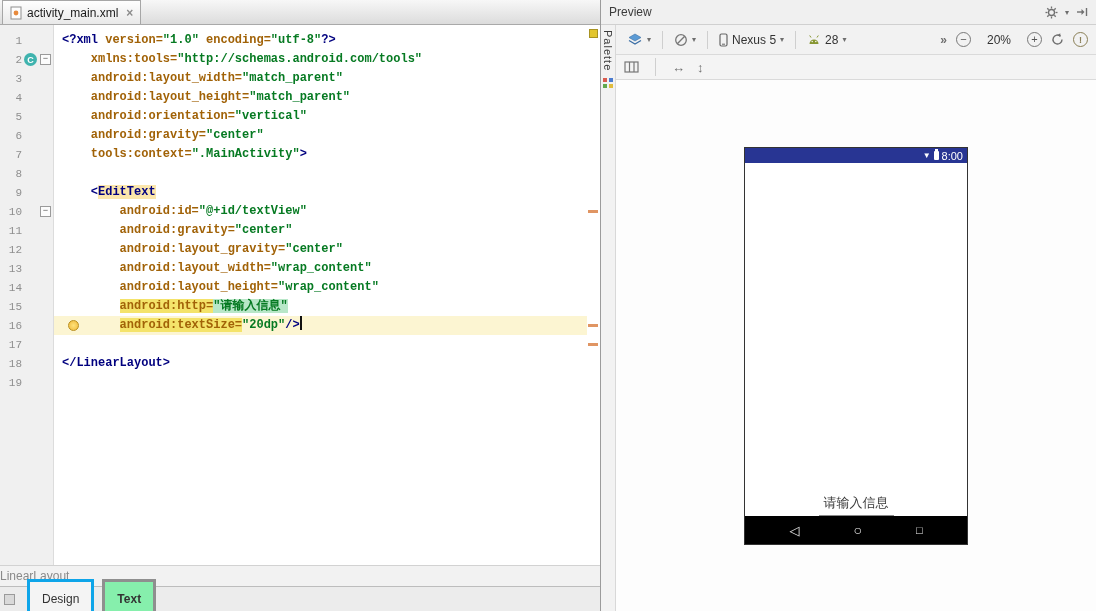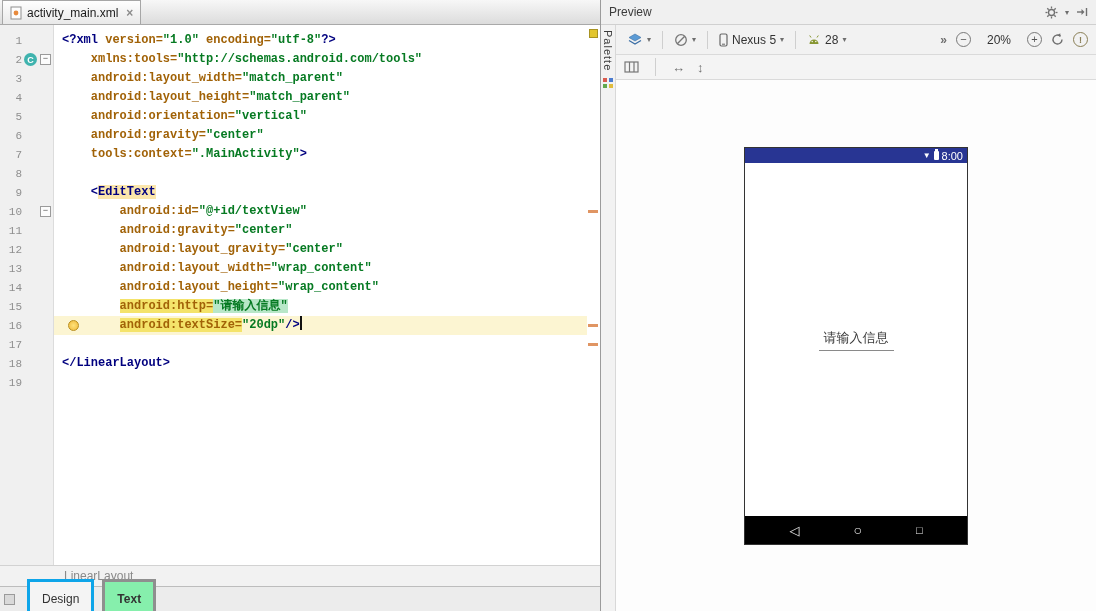--- a/index.html
+++ b/index.html
@@ -42,21 +42,21 @@
   .hl-t  { background:#fbe6ab; }
   .caret { display:inline-block; width:2px; height:14px; background:#111; vertical-align:-2px; }
   .bulb { position:absolute; left:14px; top:4px; width:11px; height:11px; border-radius:50%;
           background:radial-gradient(#ffe27a,#f0b93b); border:1px solid #b98f1f; }
 
   .stripe { width:13px; flex:none; position:relative; background:#fff; }
   .inspect-square { position:absolute; top:4px; left:2px; width:9px; height:9px; background:#e3c62f; border:1px solid #a89322; }
   .smark { position:absolute; left:1px; width:10px; height:3px; background:#e09563; }
 
   .crumbs { height:21px; flex:none; background:#f2f2f2; border-top:1px solid #d2d2d2; display:flex; align-items:center; }
-  .crumb { color:#8a8a8a; padding-left:64px; }
+  .crumb { color:#8a8a8a; }
 
   .btabs { height:25px; flex:none; background:#ececec; border-top:1px solid #bdbdbd; display:flex; align-items:center; gap:8px; padding-left:4px; }
   .corner-ico { width:11px; height:11px; border:1px solid #9a9a9a; background:#d9d9d9; margin-right:4px; }
   .btab { padding:10px 12px; border:3px solid #0ea5e9; background:#f4f4f4; color:#333; cursor:default; }
   .btab.active { background:#86efac; font-weight:bold; border-color:#8f8f8f; }
 
   
   .right-pane { flex:1; min-width:0; display:flex; flex-direction:column; background:#f2f2f2; }
   .phead { height:25px; flex:none; background:#f0f0f0; border-bottom:1px solid #d0d0d0; display:flex; align-items:center; padding:0 8px; }
   .ptitle { color:#3c3c3c; }
@@ -86,21 +86,21 @@
   .aico { font-size:13px; color:#707070; }
 
   .canvas { flex:1; min-height:0; background:#fdfdfd; position:relative; }
   .device { position:absolute; left:50%; transform:translateX(-50%); top:67px; width:224px; height:398px;
             border:1px solid #333; background:#fff; display:flex; flex-direction:column; }
   .dstatus { height:15px; flex:none; background:#283593; display:flex; align-items:center; justify-content:flex-end; gap:3px; padding:0 4px; color:#fff; }
   .wifi { font-size:8px; line-height:1; }
   .battery { width:5px; height:9px; background:#fff; border-radius:1px; position:relative; }
   .battery::after { content:""; position:absolute; top:-2px; left:1px; width:3px; height:2px; background:#fff; }
   .dtime { font-size:11px; }
-  .dscreen { flex:1; display:flex; align-items:center; justify-content:center; }
+  .dscreen { flex:1; display:flex; align-items:flex-end; justify-content:center; }
   .dedit { font-size:13px; color:#3a3a3a; border-bottom:1px solid #8a8a8a; padding:0 5px 3px; cursor:default; }
   .dnav { height:28px; flex:none; background:#000; display:flex; align-items:center; justify-content:center; gap:54px; color:#ececec; }
   .nico { font-size:13px; line-height:1; }
   .nico.home { font-size:14px; }
   .nico.rec { font-size:11px; }
 
   svg { display:block; }
 </style>
 </head>
 <body>

